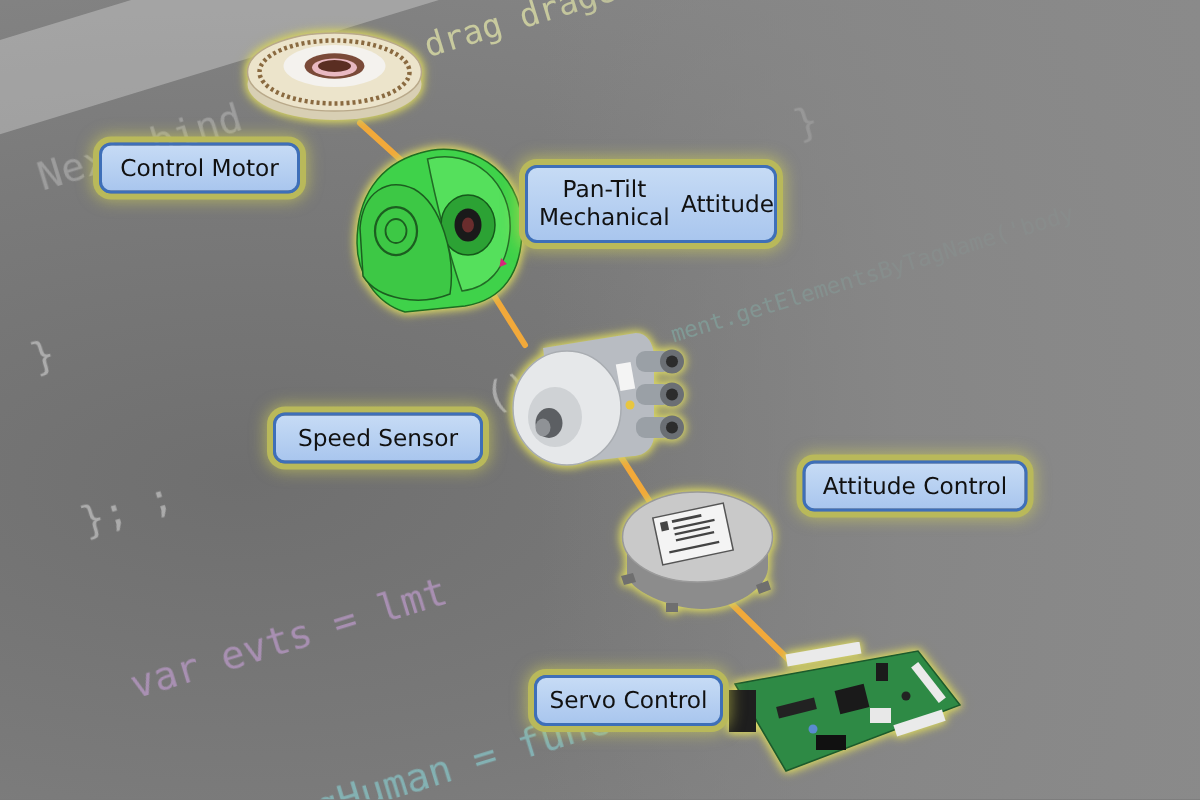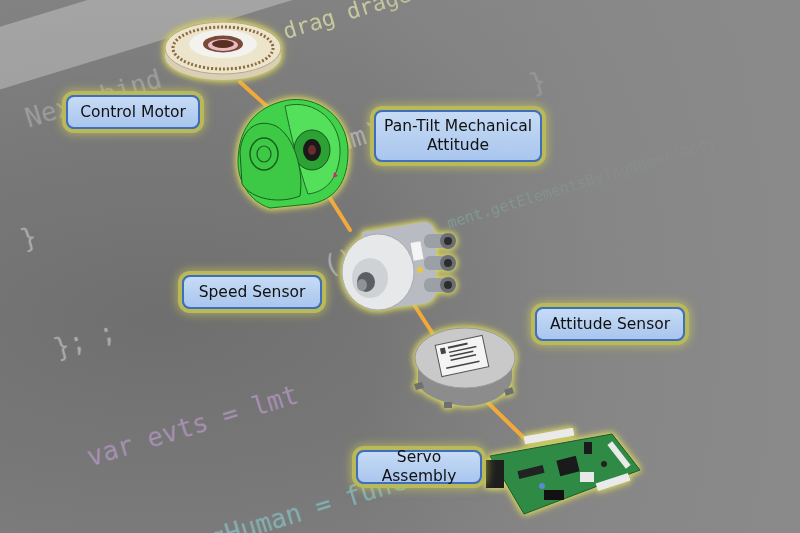--- a/index.html
+++ b/index.html
@@ -129,30 +129,30 @@
     <rect x="100" y="14" width="8" height="12" fill="#1b1b1b"></rect>
     <rect x="60" y="62" width="20" height="10" fill="#111"></rect>
     <circle cx="58" cy="58" r="3" fill="#5a8bd0"></circle>
     <circle cx="120" cy="36" r="3" fill="#222"></circle>
   </svg>
 
   <div class="label" style="left:66px;top:95px;width:130px;height:30px">
     <span>Control Motor</span>
   </div>
 
-  <div class="label" style="left:374px;top:110px;width:164px;height:48px;flex-direction:column">
+  <div class="label" style="left:350px;top:110px;width:164px;height:48px;flex-direction:row">
     <span>Pan-Tilt Mechanical</span>
     <span>Attitude</span>
   </div>
 
   <div class="label" style="left:182px;top:275px;width:136px;height:30px">
     <span>Speed Sensor</span>
   </div>
 
   <div class="label" style="left:535px;top:307px;width:146px;height:30px">
-    <span>Attitude Sensor</span>
+    <span>Attitude Control</span>
   </div>
 
   <div class="label" style="left:356px;top:450px;width:122px;height:30px">
-    <span>Servo Assembly</span>
+    <span>Servo Control</span>
   </div>
 
 </div>
 
 </body></html>

